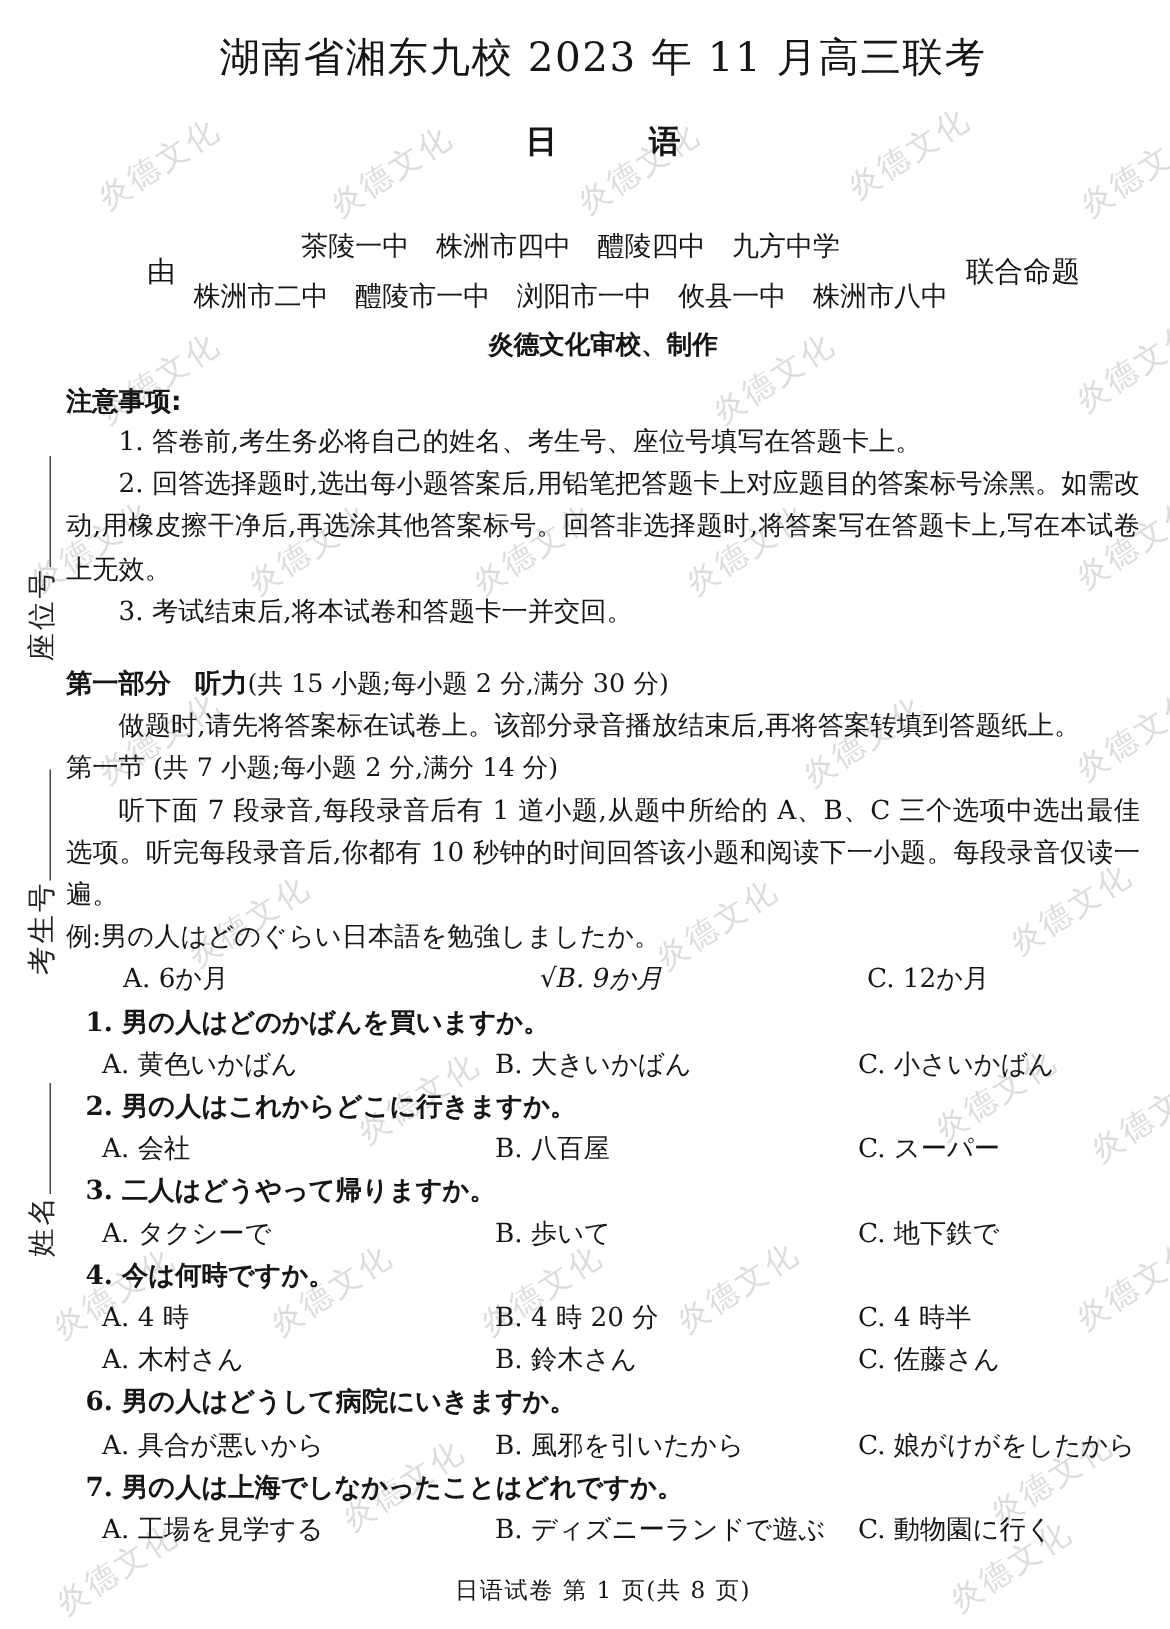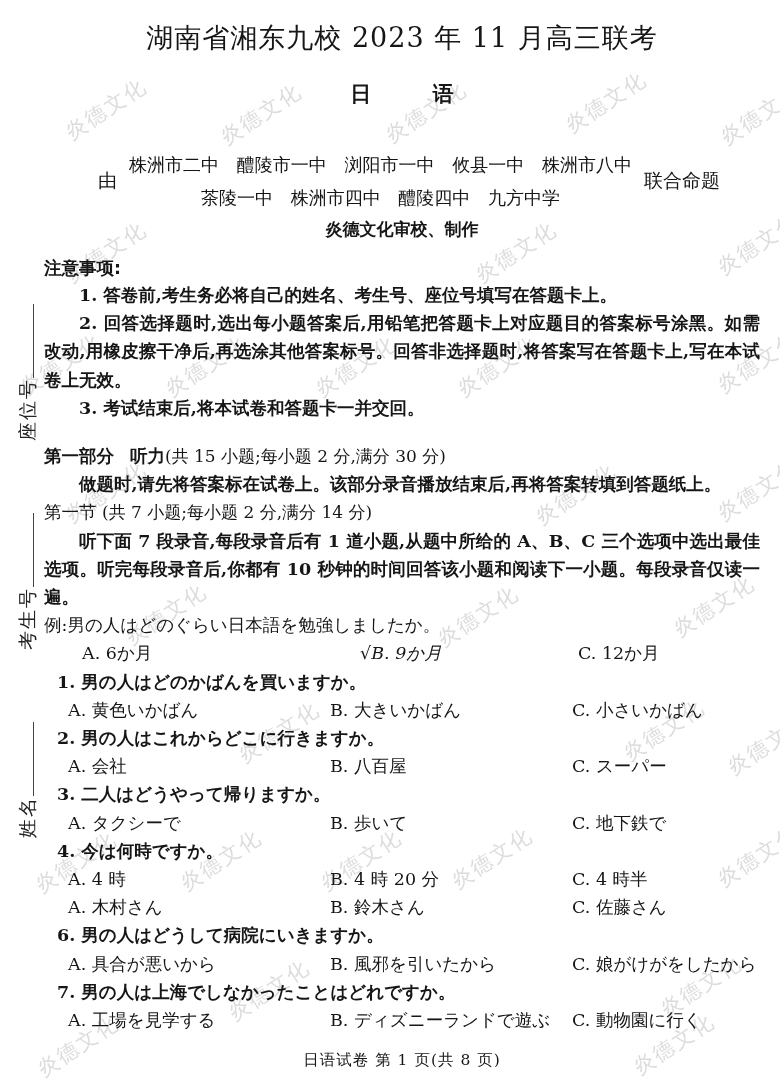--- a/index.html
+++ b/index.html
@@ -39,21 +39,21 @@
   .byline .schools{flex:1;text-align:center;font-size:18px;line-height:33px;word-spacing:12px;}
   .byline .joint{font-size:19px;}
   .producer{
     margin-top:4px;text-align:center;font-size:17px;font-weight:700;
     font-family:"DejaVu Sans","Liberation Sans",sans-serif;
   }
   .notice-title{
     margin-top:14px;font-size:17.5px;font-weight:700;line-height:26px;
     font-family:"DejaVu Sans","Liberation Sans",sans-serif;
   }
-  .para{margin:0;font-size:17.5px;line-height:28.2px;text-indent:2em;text-align:justify;font-weight:bold;}
+  .para{margin:0;font-size:17.5px;line-height:28.2px;text-indent:2em;text-align:justify;}
   .line{font-size:17.5px;line-height:28.2px;}
   .part-heading{margin-top:20px;font-size:17.5px;line-height:28.2px;}
   .hei{font-weight:700;font-family:"DejaVu Sans","Liberation Sans",sans-serif;}
   .hei.gap{margin-left:16px;}
   .note-kai{font-size:17px;}
   .qline{font-size:17.5px;line-height:28.2px;padding-left:13px;font-weight:bold;}
   .opts{position:relative;height:28.2px;font-size:17.5px;line-height:28.2px;}
   .opt-a{position:absolute;left:24px;white-space:nowrap;}
   .opt-b{position:absolute;left:286px;white-space:nowrap;}
   .opt-c{position:absolute;left:528px;white-space:nowrap;}
@@ -108,22 +108,22 @@
 
   <div class="content">
 
     <div class="title">湖南省湘东九校 2023 年 11 月高三联考</div>
 
     <div class="subject">日 语</div>
 
     <div class="byline">
       <span class="by">由</span>
       <div class="schools">
+        <div>茶陵一中 株洲市四中 醴陵四中 九方中学</div>
         <div>株洲市二中 醴陵市一中 浏阳市一中 攸县一中 株洲市八中</div>
-        <div>茶陵一中 株洲市四中 醴陵四中 九方中学</div>
       </div>
       <span class="joint">联合命题</span>
     </div>
 
     <div class="producer">炎德文化审校、制作</div>
 
     <div class="notice-title">注意事项:</div>
     <div id="notice-items">
         <p class="para">1. 答卷前,考生务必将自己的姓名、考生号、座位号填写在答题卡上。</p>
         <p class="para">2. 回答选择题时,选出每小题答案后,用铅笔把答题卡上对应题目的答案标号涂黑。如需改动,用橡皮擦干净后,再选涂其他答案标号。回答非选择题时,将答案写在答题卡上,写在本试卷上无效。</p>

